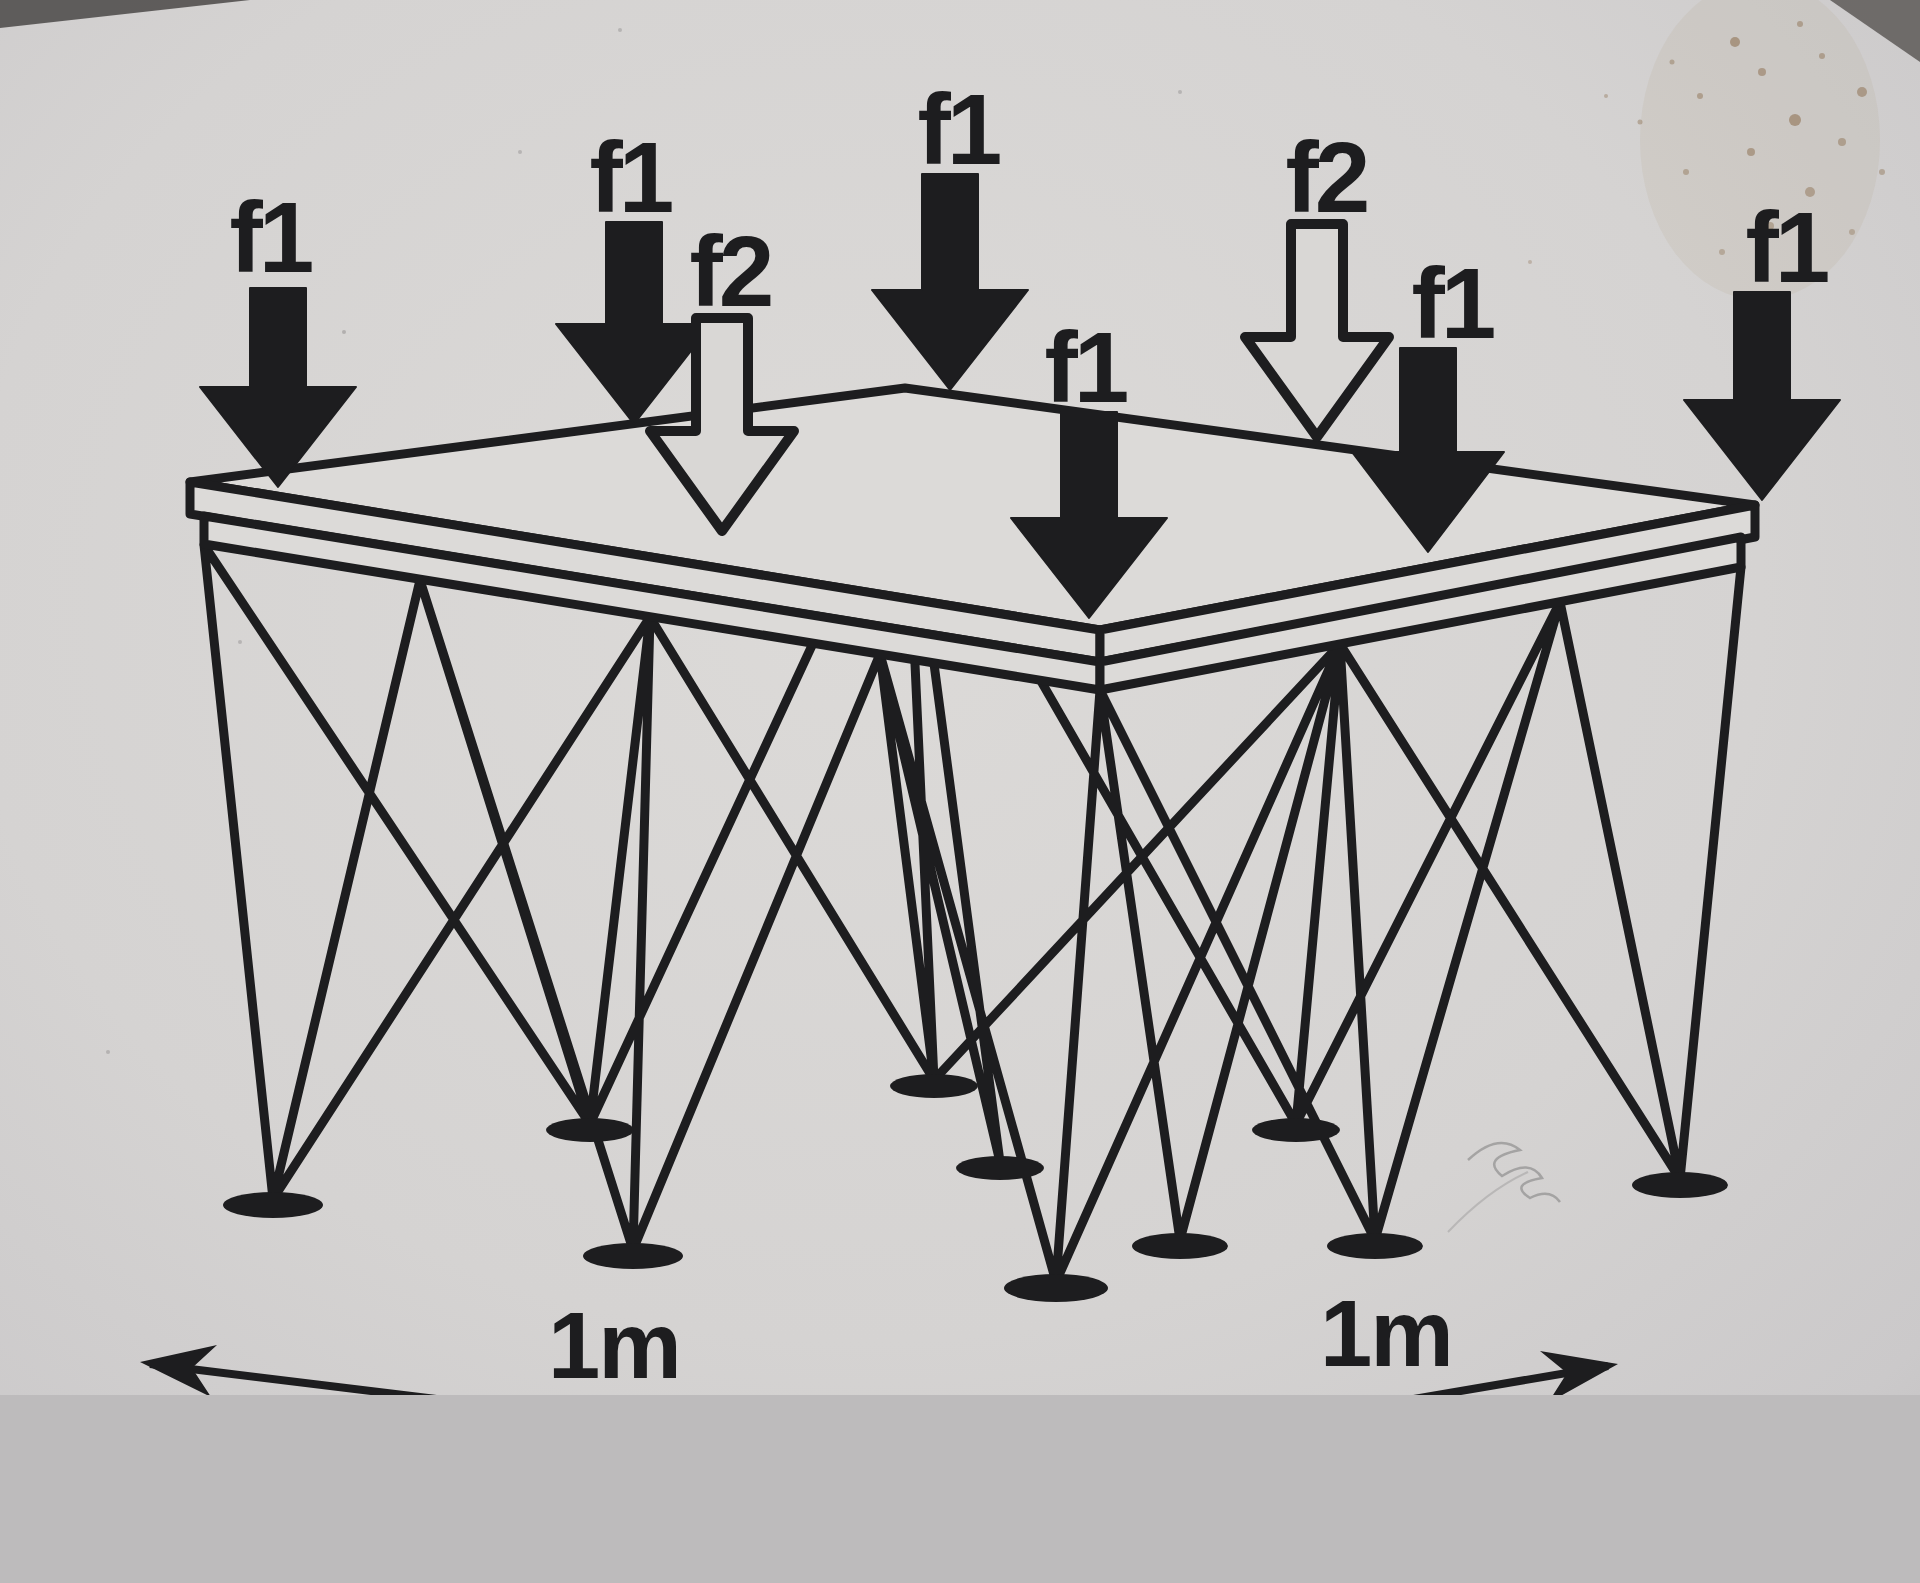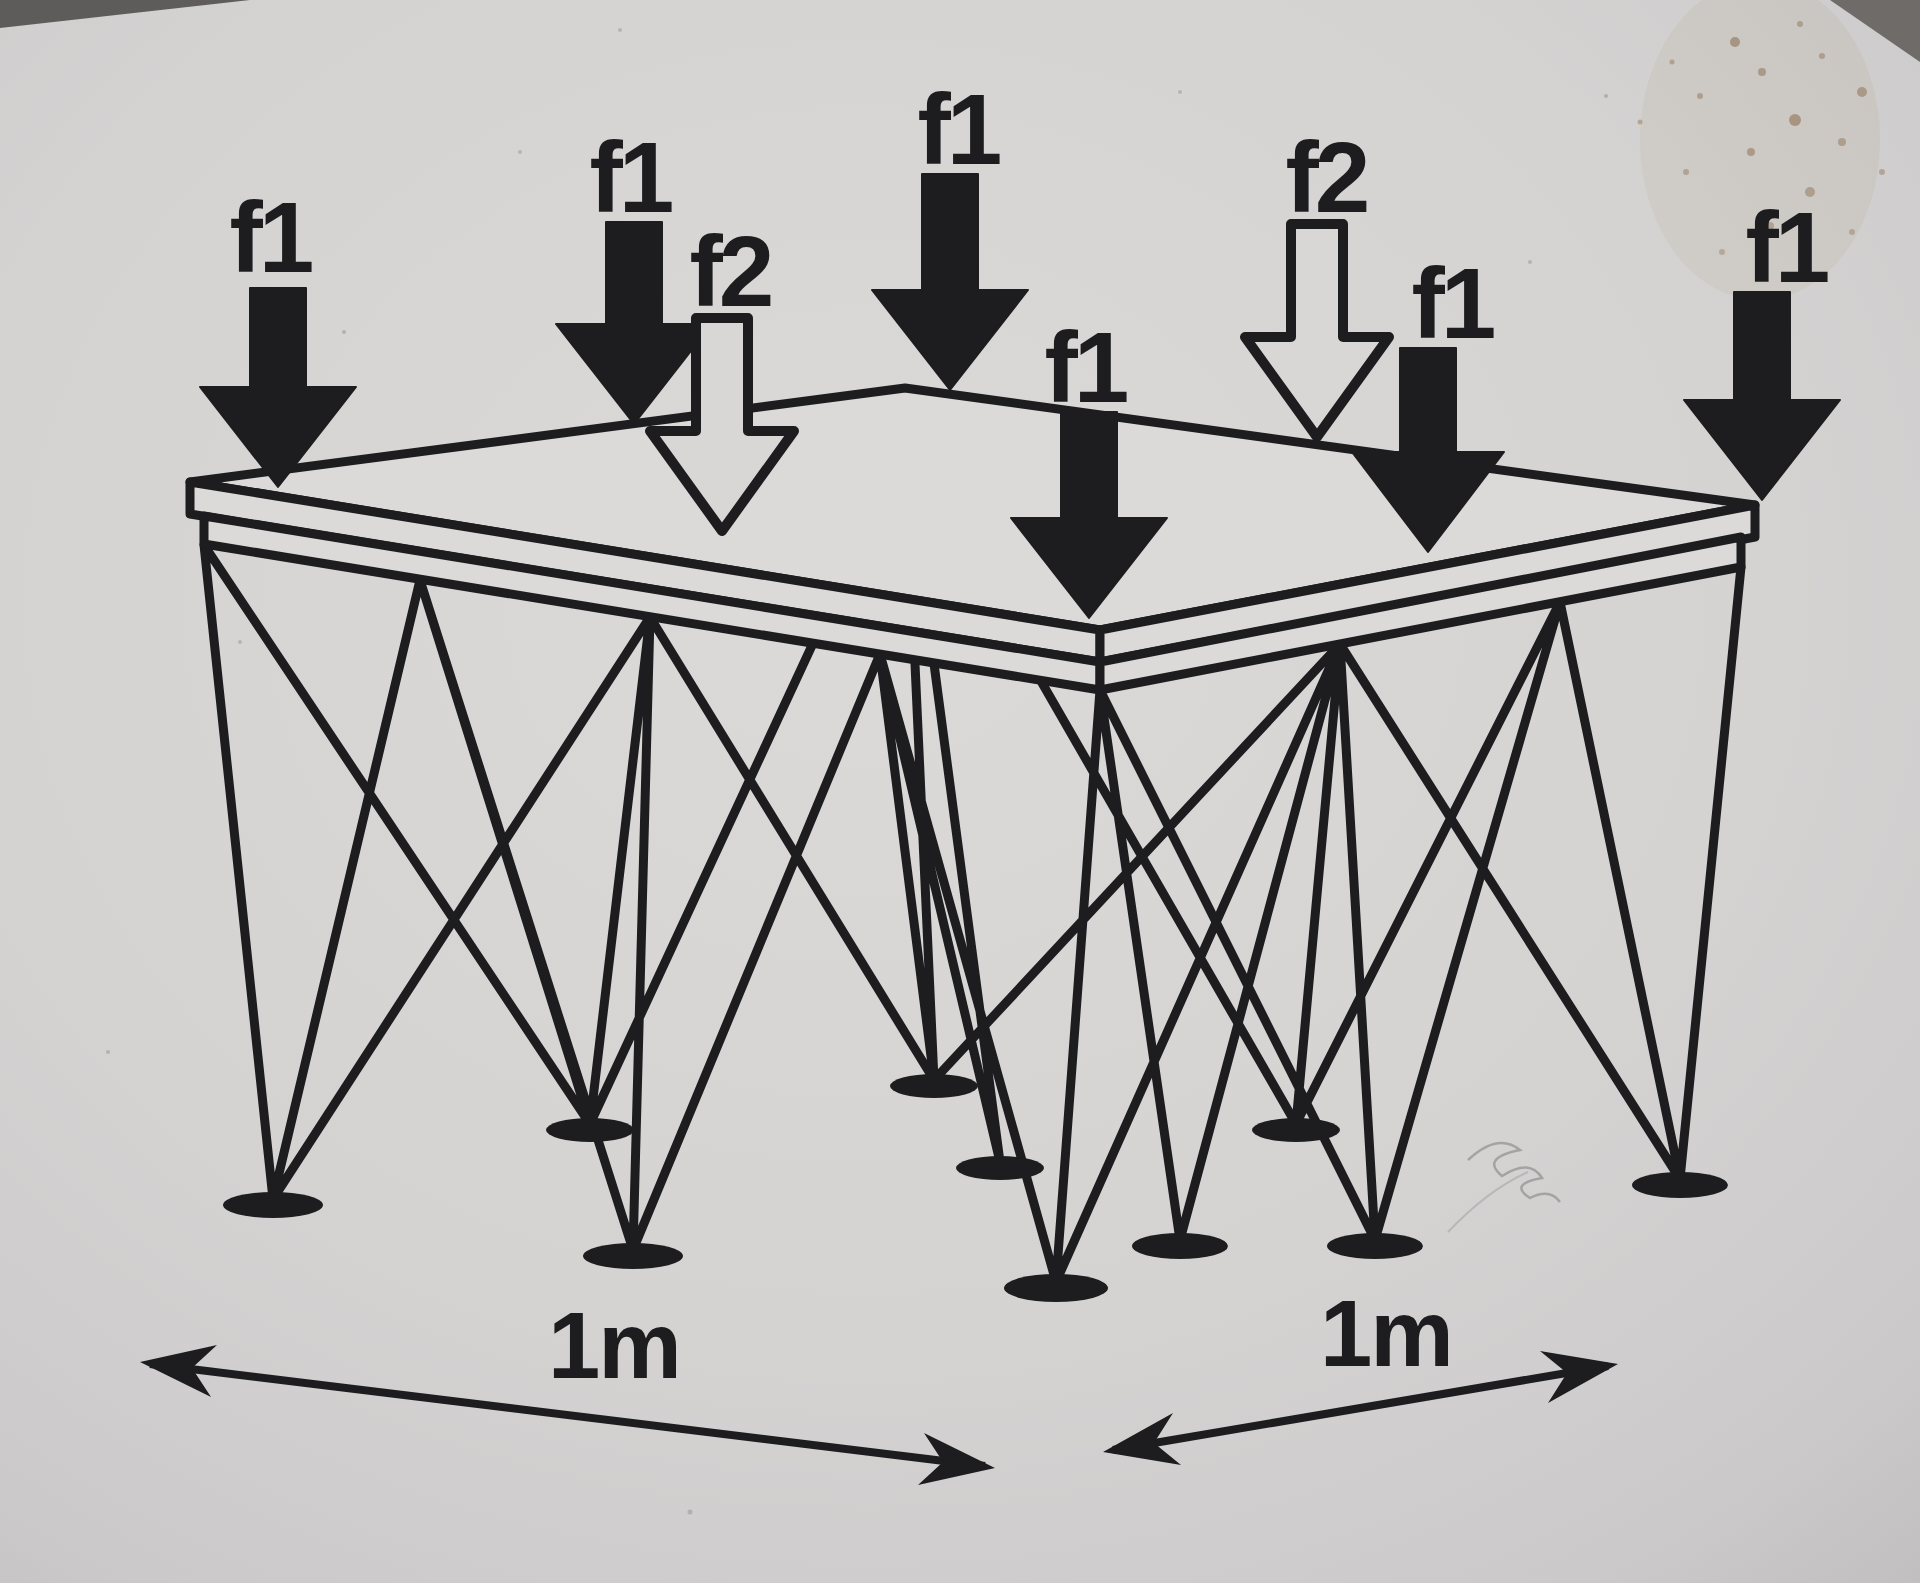--- a/index.html
+++ b/index.html
@@ -1,16 +1,16 @@
 <!DOCTYPE html>
 <html><head>
 <meta charset="utf-8">
 <style>
   html,body{margin:0;padding:0;background:#bdbbbc;}
-  .stage{position:relative;width:1920px;height:1583px;overflow:hidden;
+  .stage{position:relative;width:1920px;height:1395px;overflow:hidden;
          font-family:"Liberation Sans","DejaVu Sans",sans-serif;}
   svg{display:block}
   .force-label{font-family:"Liberation Sans","DejaVu Sans",sans-serif;
                font-weight:bold;font-size:100px;letter-spacing:-4px;}
   .dim-label{font-family:"Liberation Sans","DejaVu Sans",sans-serif;
              font-weight:bold;font-size:94px;letter-spacing:-2px;}
 </style>
 </head>
 <body>
 

